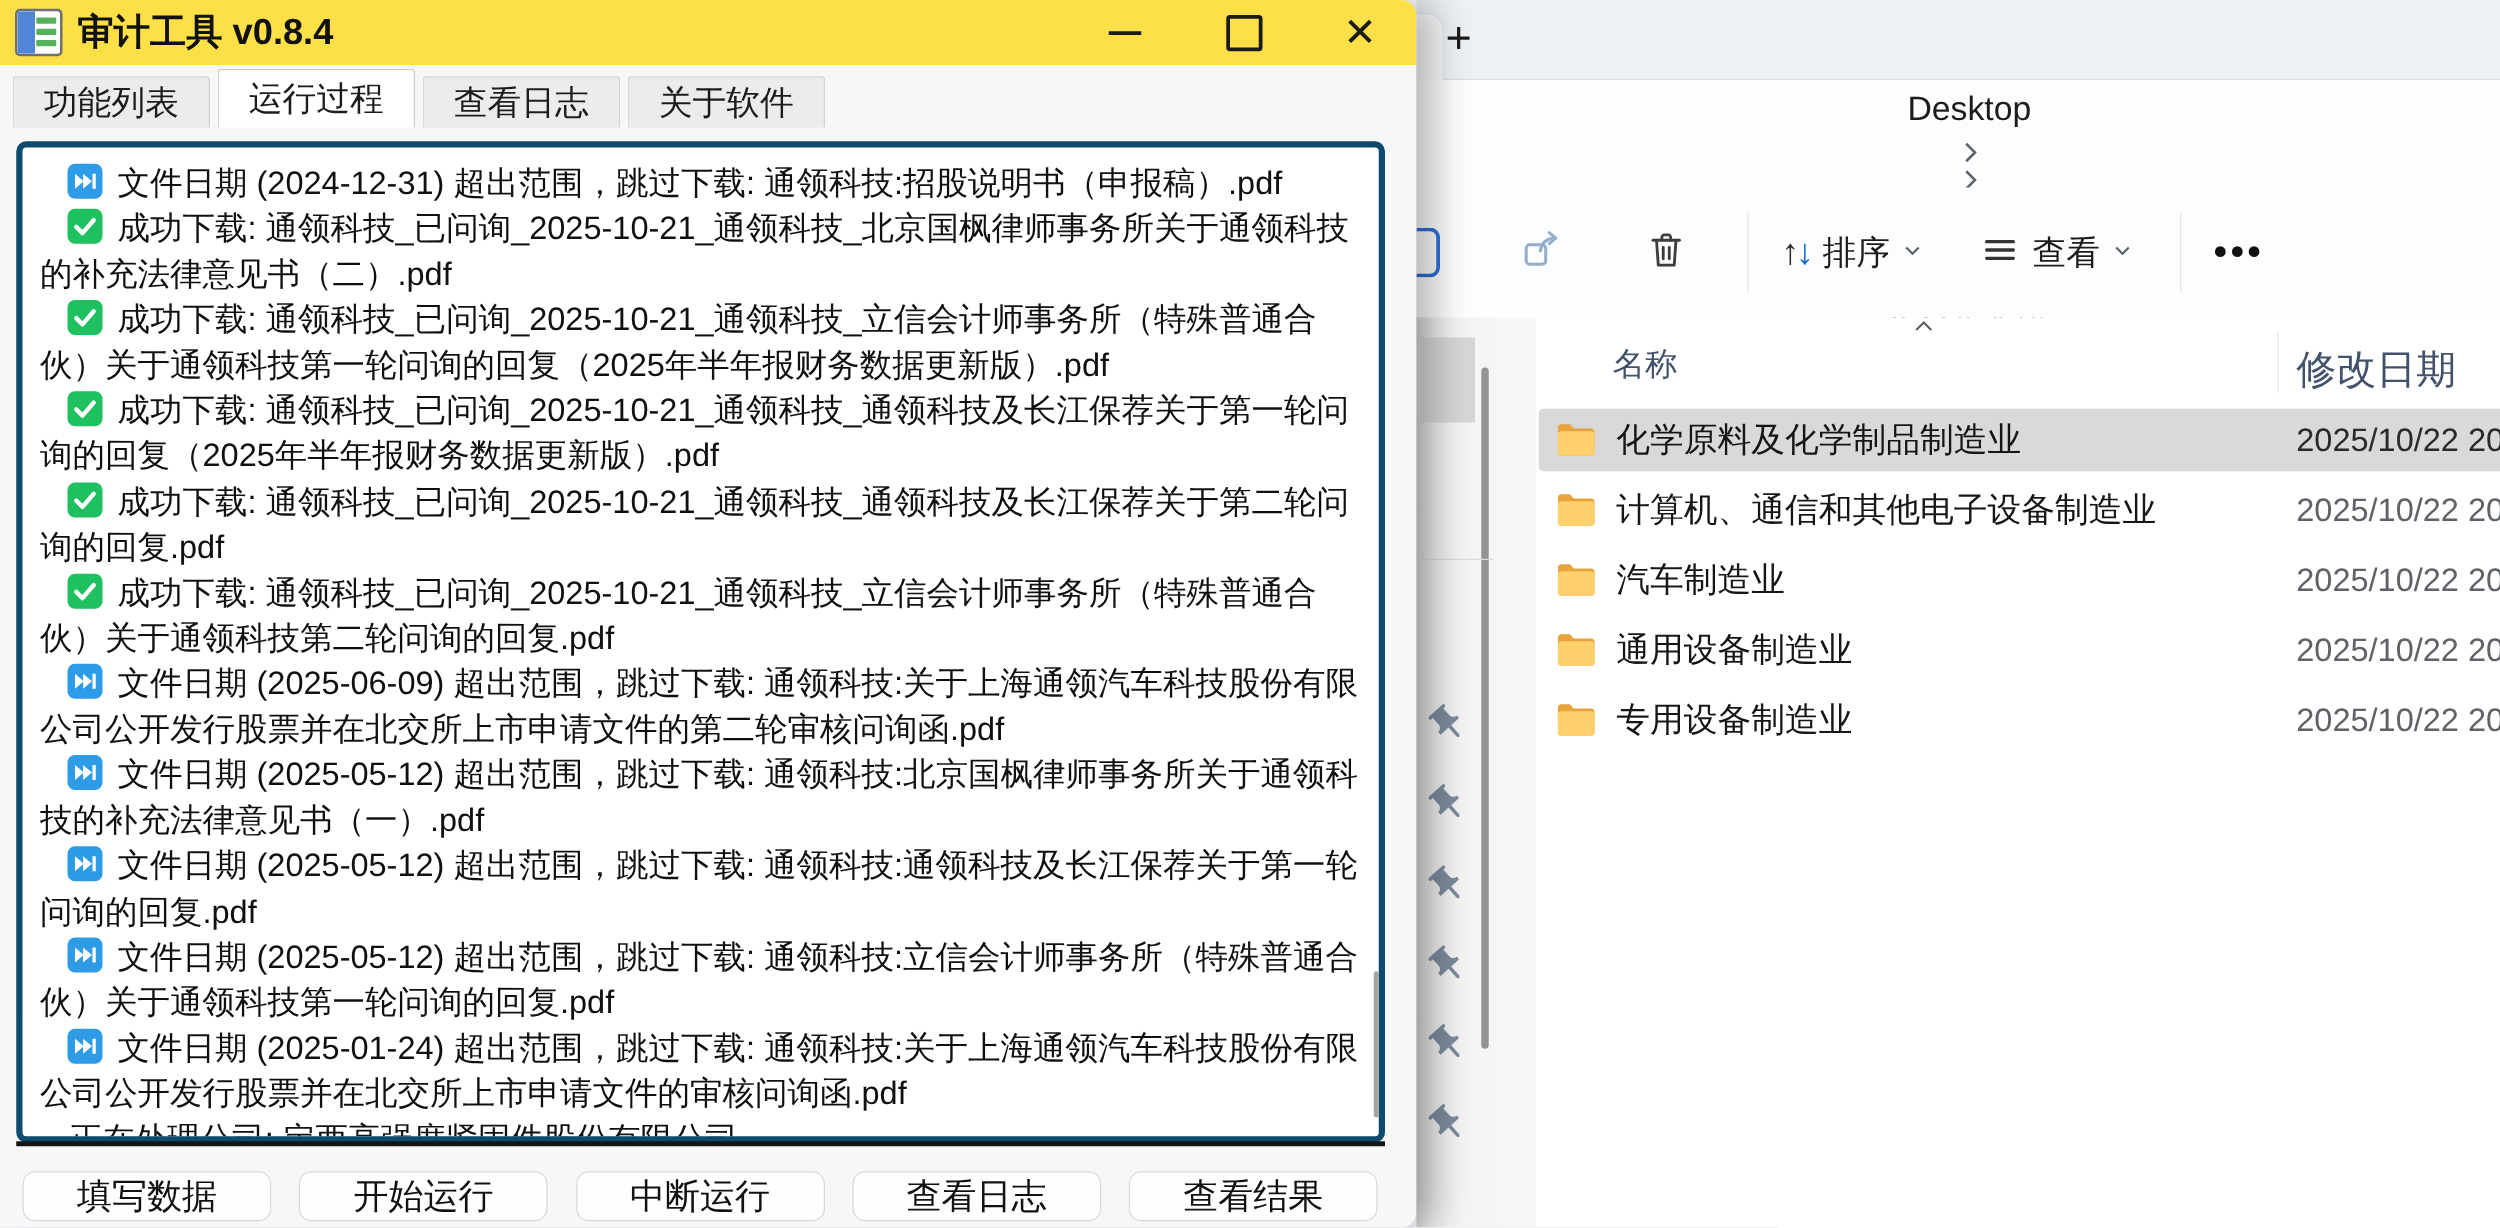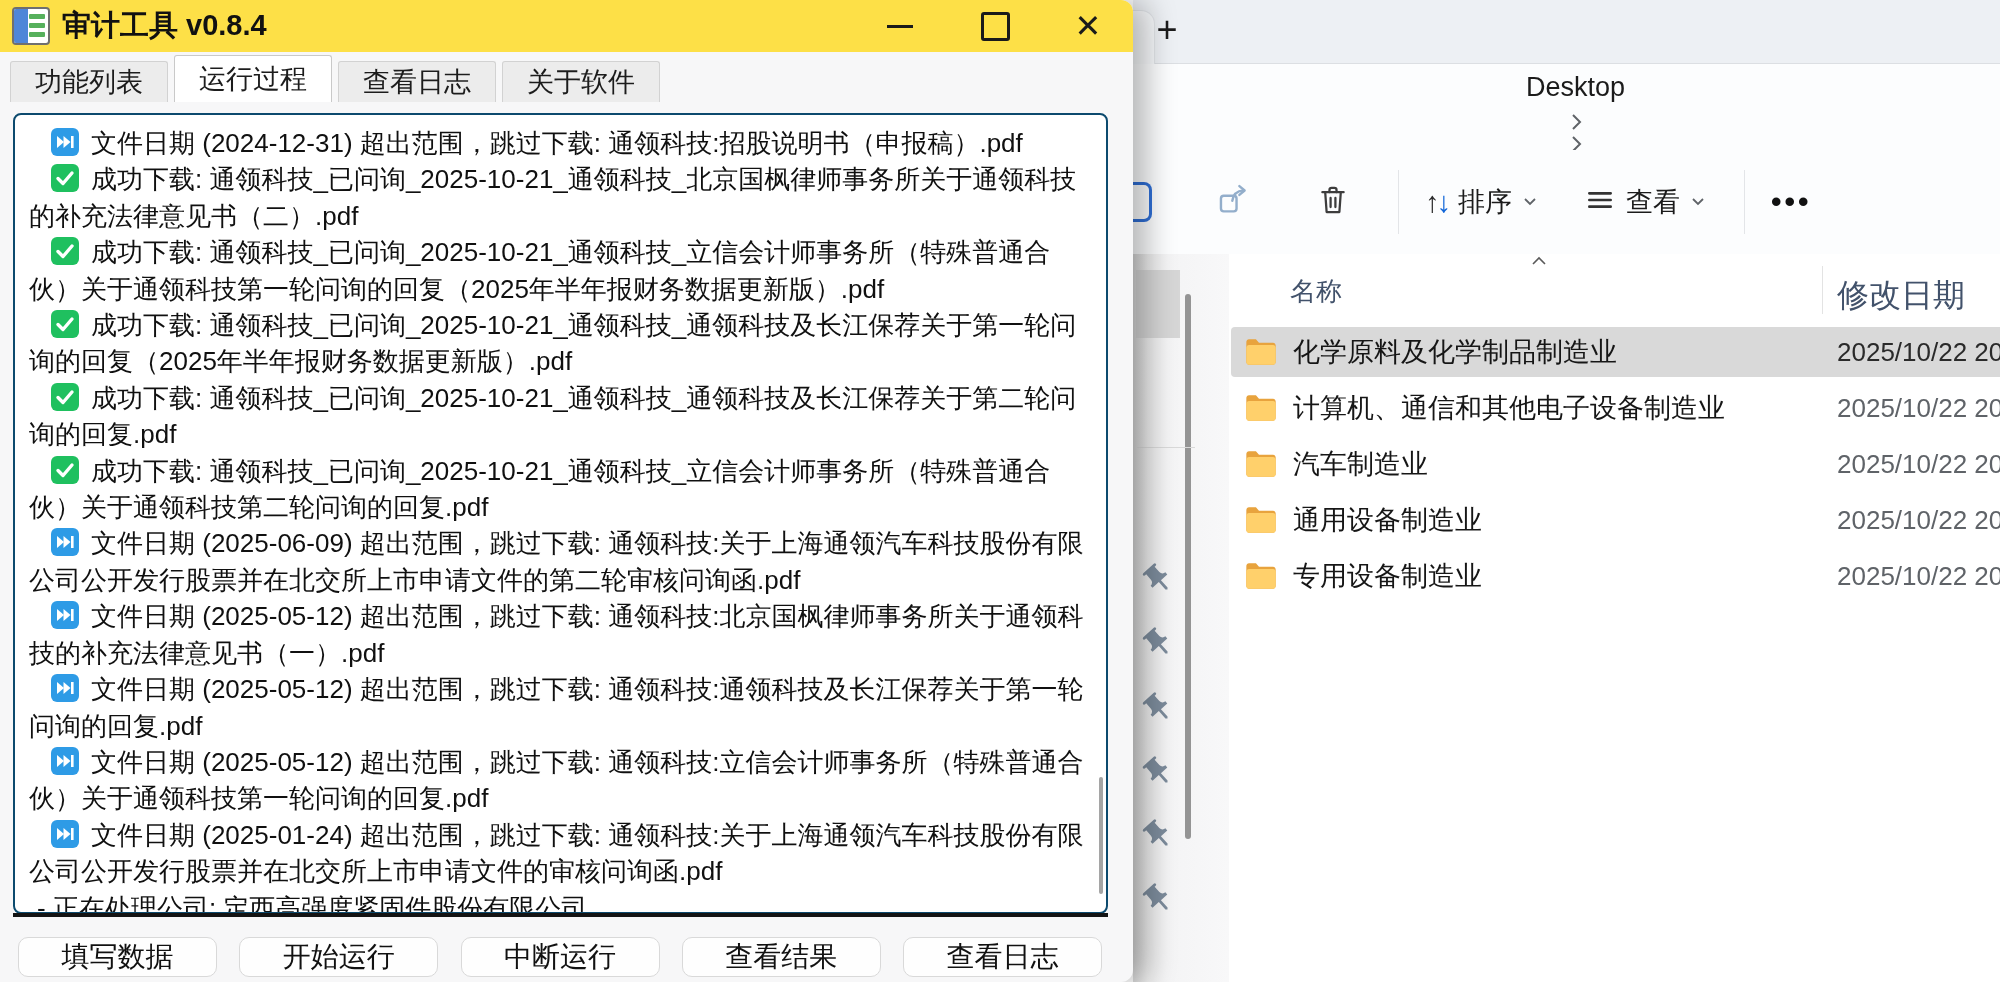--- a/index.html
+++ b/index.html
@@ -58,21 +58,21 @@
   .app-ic .g1{top:5px}.app-ic .g2{top:14px}.app-ic .g3{top:23px}
   .app-title{margin-left:12px;font-size:29px;font-weight:600;color:#111;}
   .win-btn{position:absolute;top:0;width:72px;height:52px;display:flex;align-items:center;justify-content:center;}
   .win-min{left:864px;} .win-max{left:959px;} .win-close{left:1052px;}
   .min-glyph{width:26px;height:3px;background:#1a1a1a;}
   .max-glyph{width:23px;height:23px;border:3px solid #1a1a1a;border-radius:3px;}
   .close-glyph{font-size:32px;color:#1a1a1a;line-height:1;}
   .tabstrip{position:absolute;left:10px;top:56px;height:46px;display:flex;align-items:flex-end;gap:6px;}
   .tab{height:40px;padding:0 24px;background:#ececec;border:1px solid #d2d2d2;border-bottom:none;display:flex;align-items:center;font-size:27px;color:#1c1c1c;border-radius:3px 3px 0 0;}
   .tab.active{height:46px;background:#ffffff;border-color:#c9c9c9;font-size:27px;}
-  .logbox{position:absolute;left:13px;top:113px;width:1095px;height:801px;background:#ffffff;border:2px solid #0c4a6e;border-radius:8px;box-sizing:border-box;padding:10px 16px 0 14px;overflow:hidden;}
+  .logbox{position:absolute;left:13px;top:113px;width:1095px;height:801px;background:#ffffff;border:5px solid #0c4a6e;border-radius:8px;box-sizing:border-box;padding:10px 16px 0 14px;overflow:hidden;}
   .logbox p{margin:0;font-size:26px;line-height:36.4px;color:#101010;word-break:break-all;text-indent:22px;}
   .logbox p.status{text-indent:8px;}
   .licon{display:inline-block;width:28px;height:28px;border-radius:6px;margin-right:12px;vertical-align:-4px;position:relative;}
   .licon svg{position:absolute;left:0;top:0;}
   .licon.skip{background:#2e9be6;}
   .licon.ok{background:#1fc05f;}
   .log-underline{position:absolute;left:13px;top:913px;width:1095px;height:4px;background:#141414;}
   .log-scrollbar{position:absolute;left:1099px;top:777px;width:4px;height:117px;background:#a5a5a5;border-radius:2px;}
   .btnrow{position:absolute;left:18px;top:937px;width:1084px;height:40px;display:flex;justify-content:space-between;}
   .act-btn{width:199px;height:40px;background:#fefefe;border:1px solid #d9d9d9;border-radius:10px;display:flex;align-items:center;justify-content:center;font-size:28px;color:#111;box-sizing:border-box;}
@@ -331,18 +331,18 @@
             </svg></span><span>文件日期 (2025-01-24) 超出范围，跳过下载: 通领科技:关于上海通领汽车科技股份有限公司公开发行股票并在北交所上市申请文件的审核问询函.pdf</span></p>
       <p class="log-entry status"><span>- 正在处理公司: 定西高强度紧固件股份有限公司</span></p>
     </div>
     <div class="log-underline"></div>
     <div class="log-scrollbar"></div>
 
     <div class="btnrow">
       <div class="act-btn">填写数据</div>
       <div class="act-btn">开始运行</div>
       <div class="act-btn">中断运行</div>
+      <div class="act-btn">查看日志</div>
       <div class="act-btn">查看结果</div>
-      <div class="act-btn">查看日志</div>
     </div>
   </div>
 
 </div>
 
 </body></html>

